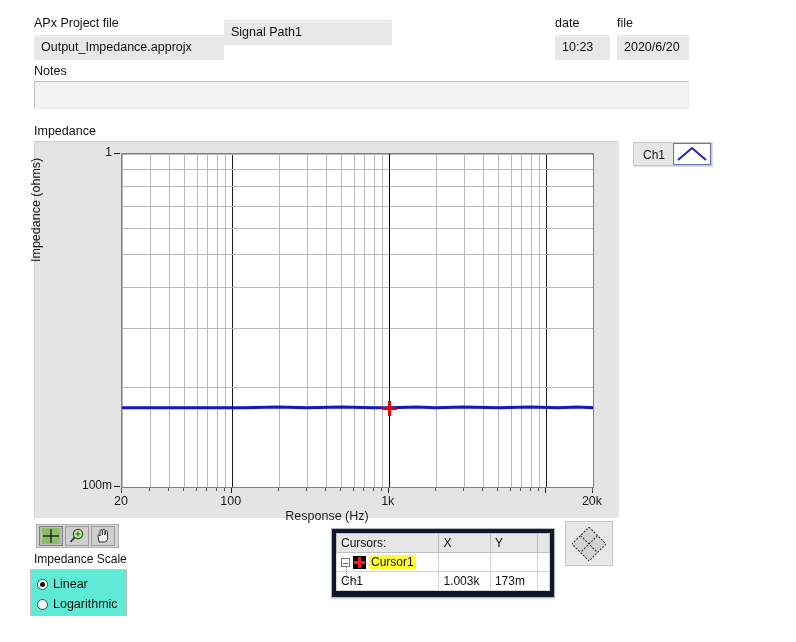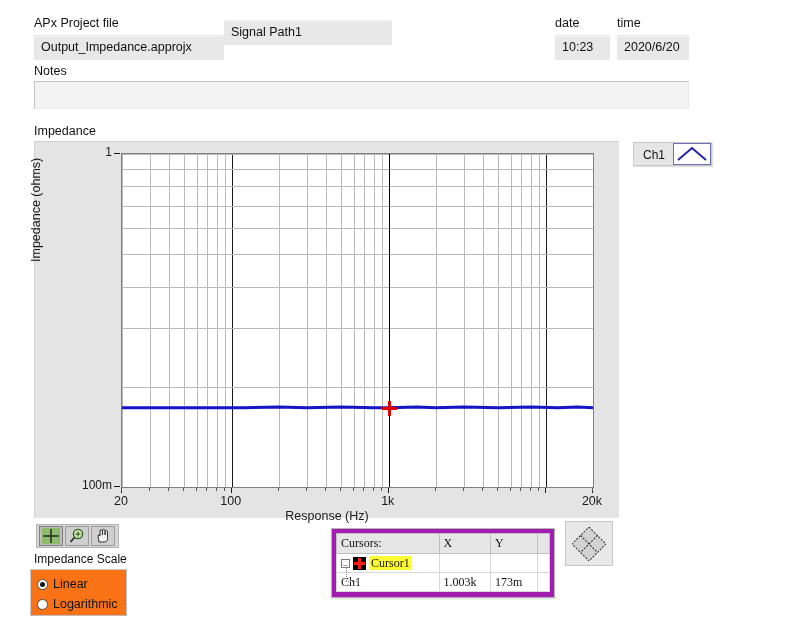--- a/index.html
+++ b/index.html
@@ -115,43 +115,42 @@
     border:1px solid #9b9b9b;
     display:flex; align-items:center; justify-content:center;
     cursor:pointer;
   }
   .tool-btn.active { background:#bdbdbd; border-color:#7d7d7d; }
 
   
   #scale-title { position:absolute; left:34px; top:552px; font-size:12px; color:#111; }
   #scale-box {
     position:absolute; left:30px; top:569px; width:97px; height:47px;
-    background:#f97316; border:1px solid #c9c9c9;
+    background:#5eead4; border:1px solid #c9c9c9;
     border-right:1px solid #bdbdbd; border-bottom:1px solid #bdbdbd;
     padding:4px 0 0 6px;
   }
   .radio-row { display:flex; align-items:center; height:20px; font-size:12.5px; color:#111; cursor:pointer; }
   .radio-dot {
     width:11px; height:11px; border-radius:50%;
     border:1px solid #4a4a4a; background:#fff;
     margin-right:5px; position:relative; flex:none;
   }
   .radio-dot.on::after {
     content:""; position:absolute; left:2px; top:2px;
     width:5px; height:5px; border-radius:50%; background:#111;
   }
 
   
   #cursor-panel {
     position:absolute; left:331px; top:528px; width:224px; height:70px;
-    background:#a21caf;
+    background:#0f172a;
     border:1px solid #b6b6b6;
     box-shadow: 0 1px 2px rgba(0,0,0,0.15);
     padding:4px;
-    font-family:Liberation Serif, serif;
   }
   #cursor-table { width:100%; border-collapse:collapse; }
   #cursor-table th {
     background:#e6e6e6; border:1px solid #c0c0c0;
     font-size:12px; font-weight:normal; color:#111;
     text-align:left; padding:2px 4px; height:18px;
   }
   #cursor-table td {
     background:#ffffff; border:1px solid #d7d7d7;
     font-size:12px; color:#111; padding:1px 4px; height:19px;
@@ -207,21 +206,21 @@
       <div class="meta-value" style="width:190px;">Output_Impedance.approjx</div>
     </div>
     <div class="meta-col" style="left:190px;width:175px;">
       <div class="meta-value" style="width:168px;">Signal Path1</div>
     </div>
     <div class="meta-col" style="left:521px;width:60px;">
       <div class="meta-label">date</div>
       <div class="meta-value" style="width:55px;">10:23</div>
     </div>
     <div class="meta-col" style="left:583px;width:80px;">
-      <div class="meta-label">time</div>
+      <div class="meta-label">file</div>
       <div class="meta-value" style="width:72px;">2020/6/20</div>
     </div>
   </div>
 
   <div class="notes-label">Notes</div>
   <div class="notes-field">
     <span></span>
   </div>
 
   <div class="graph-title">Impedance</div>

